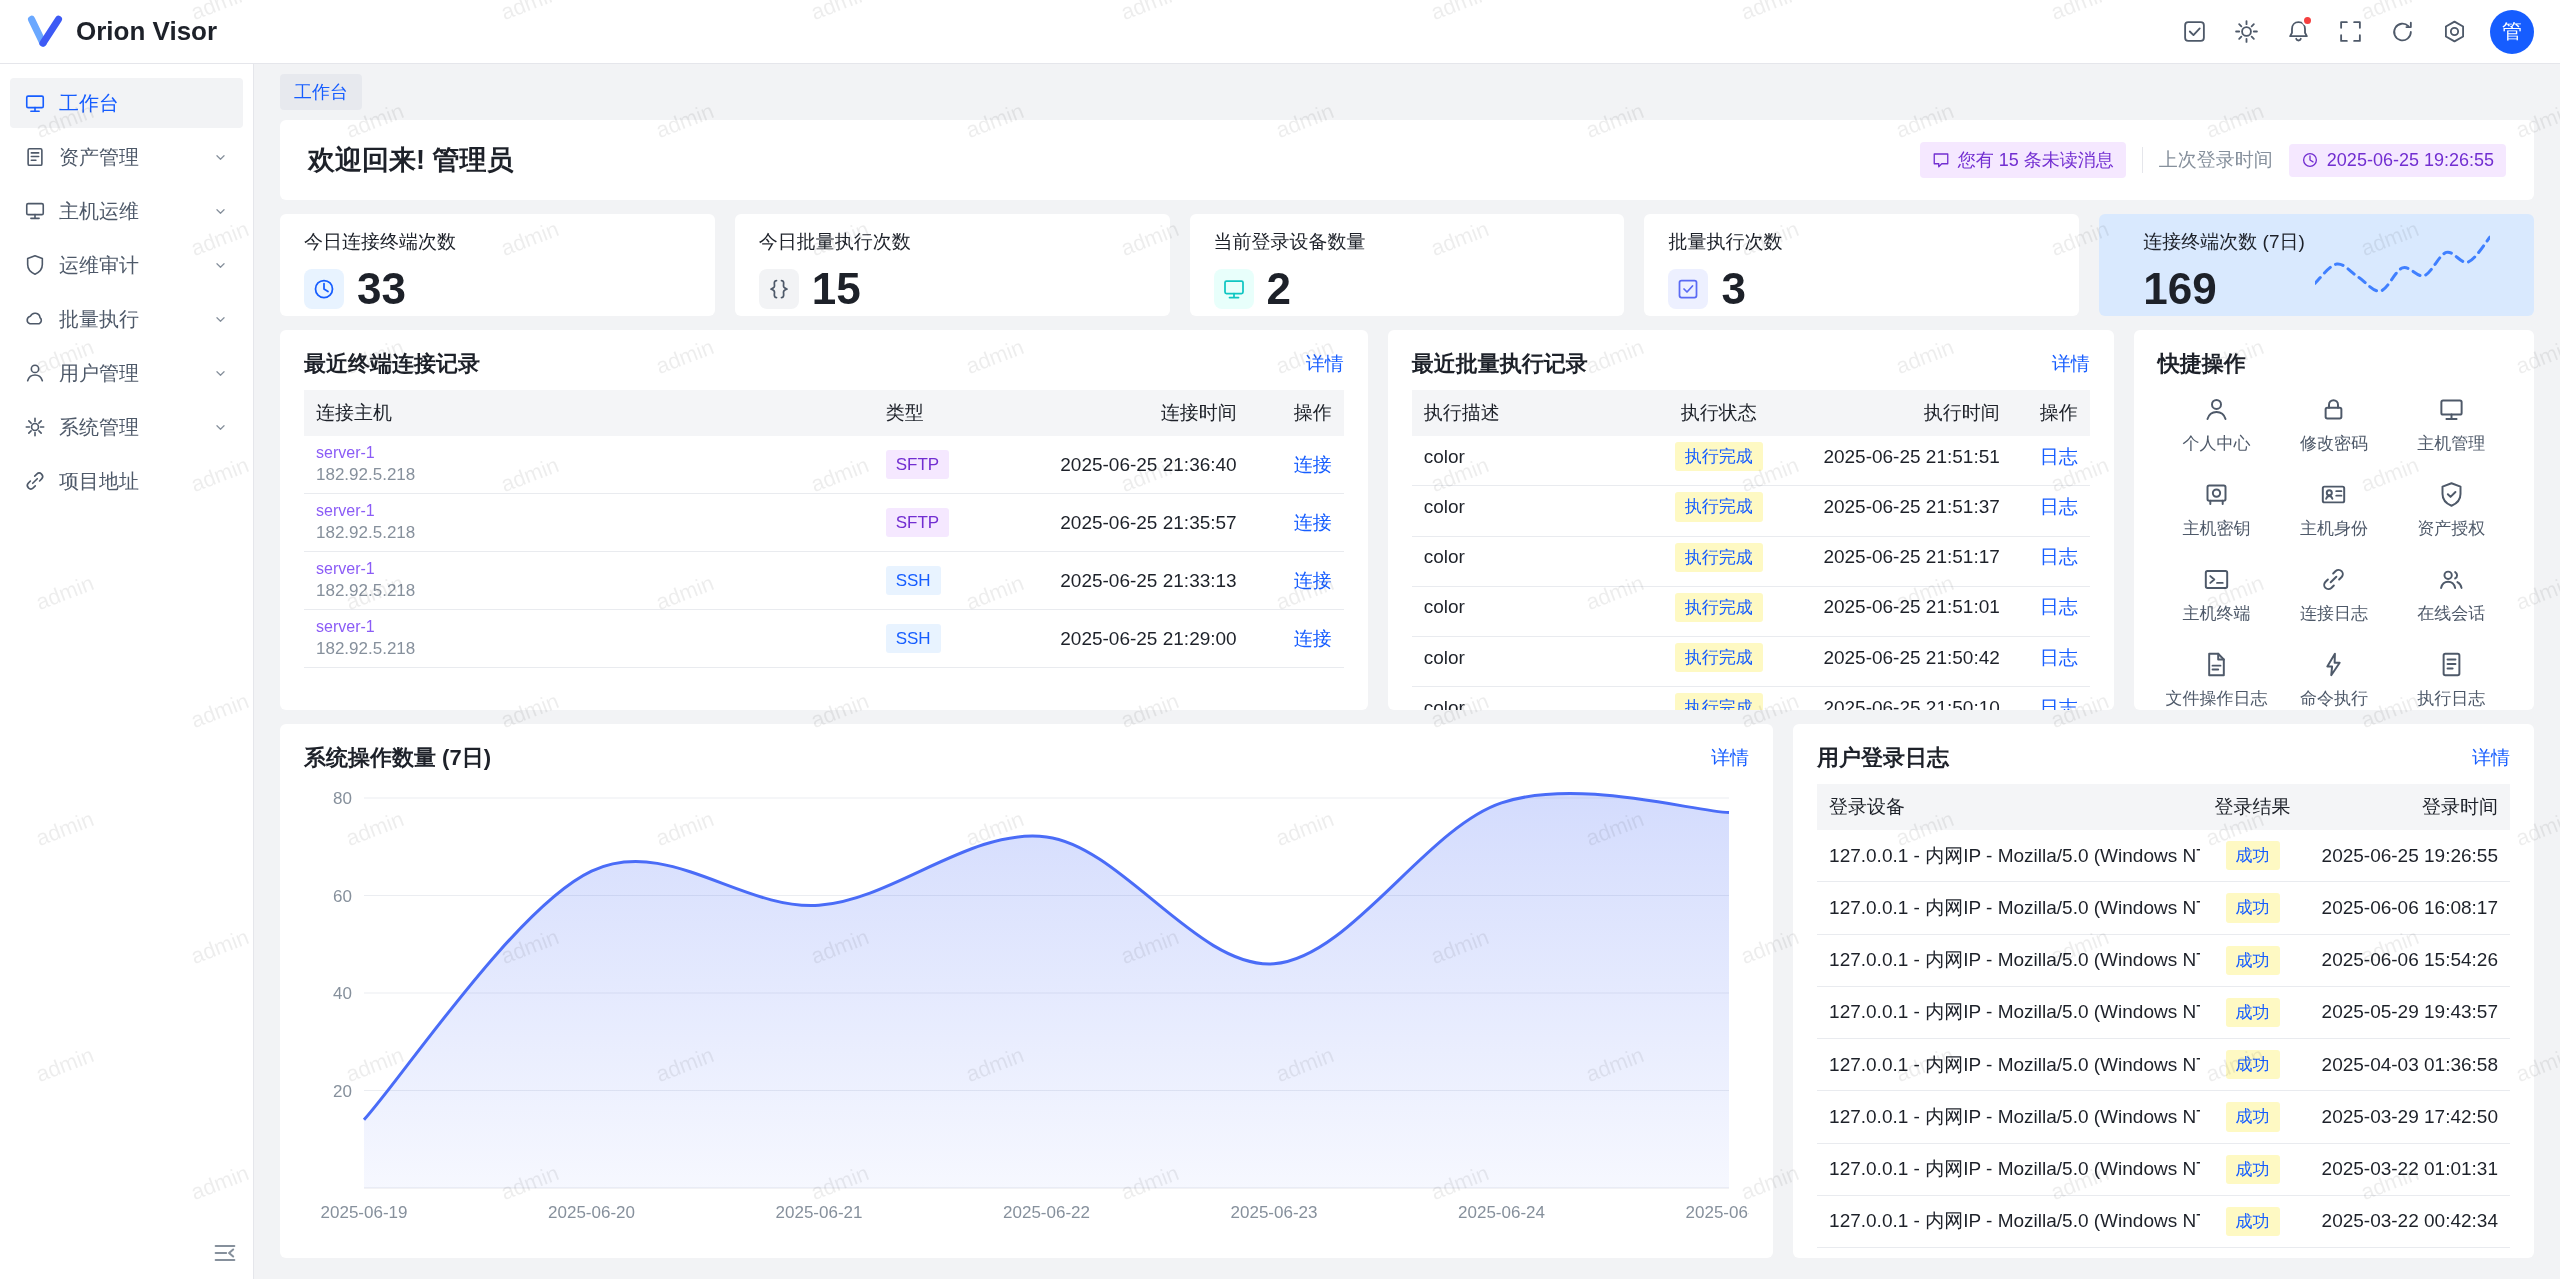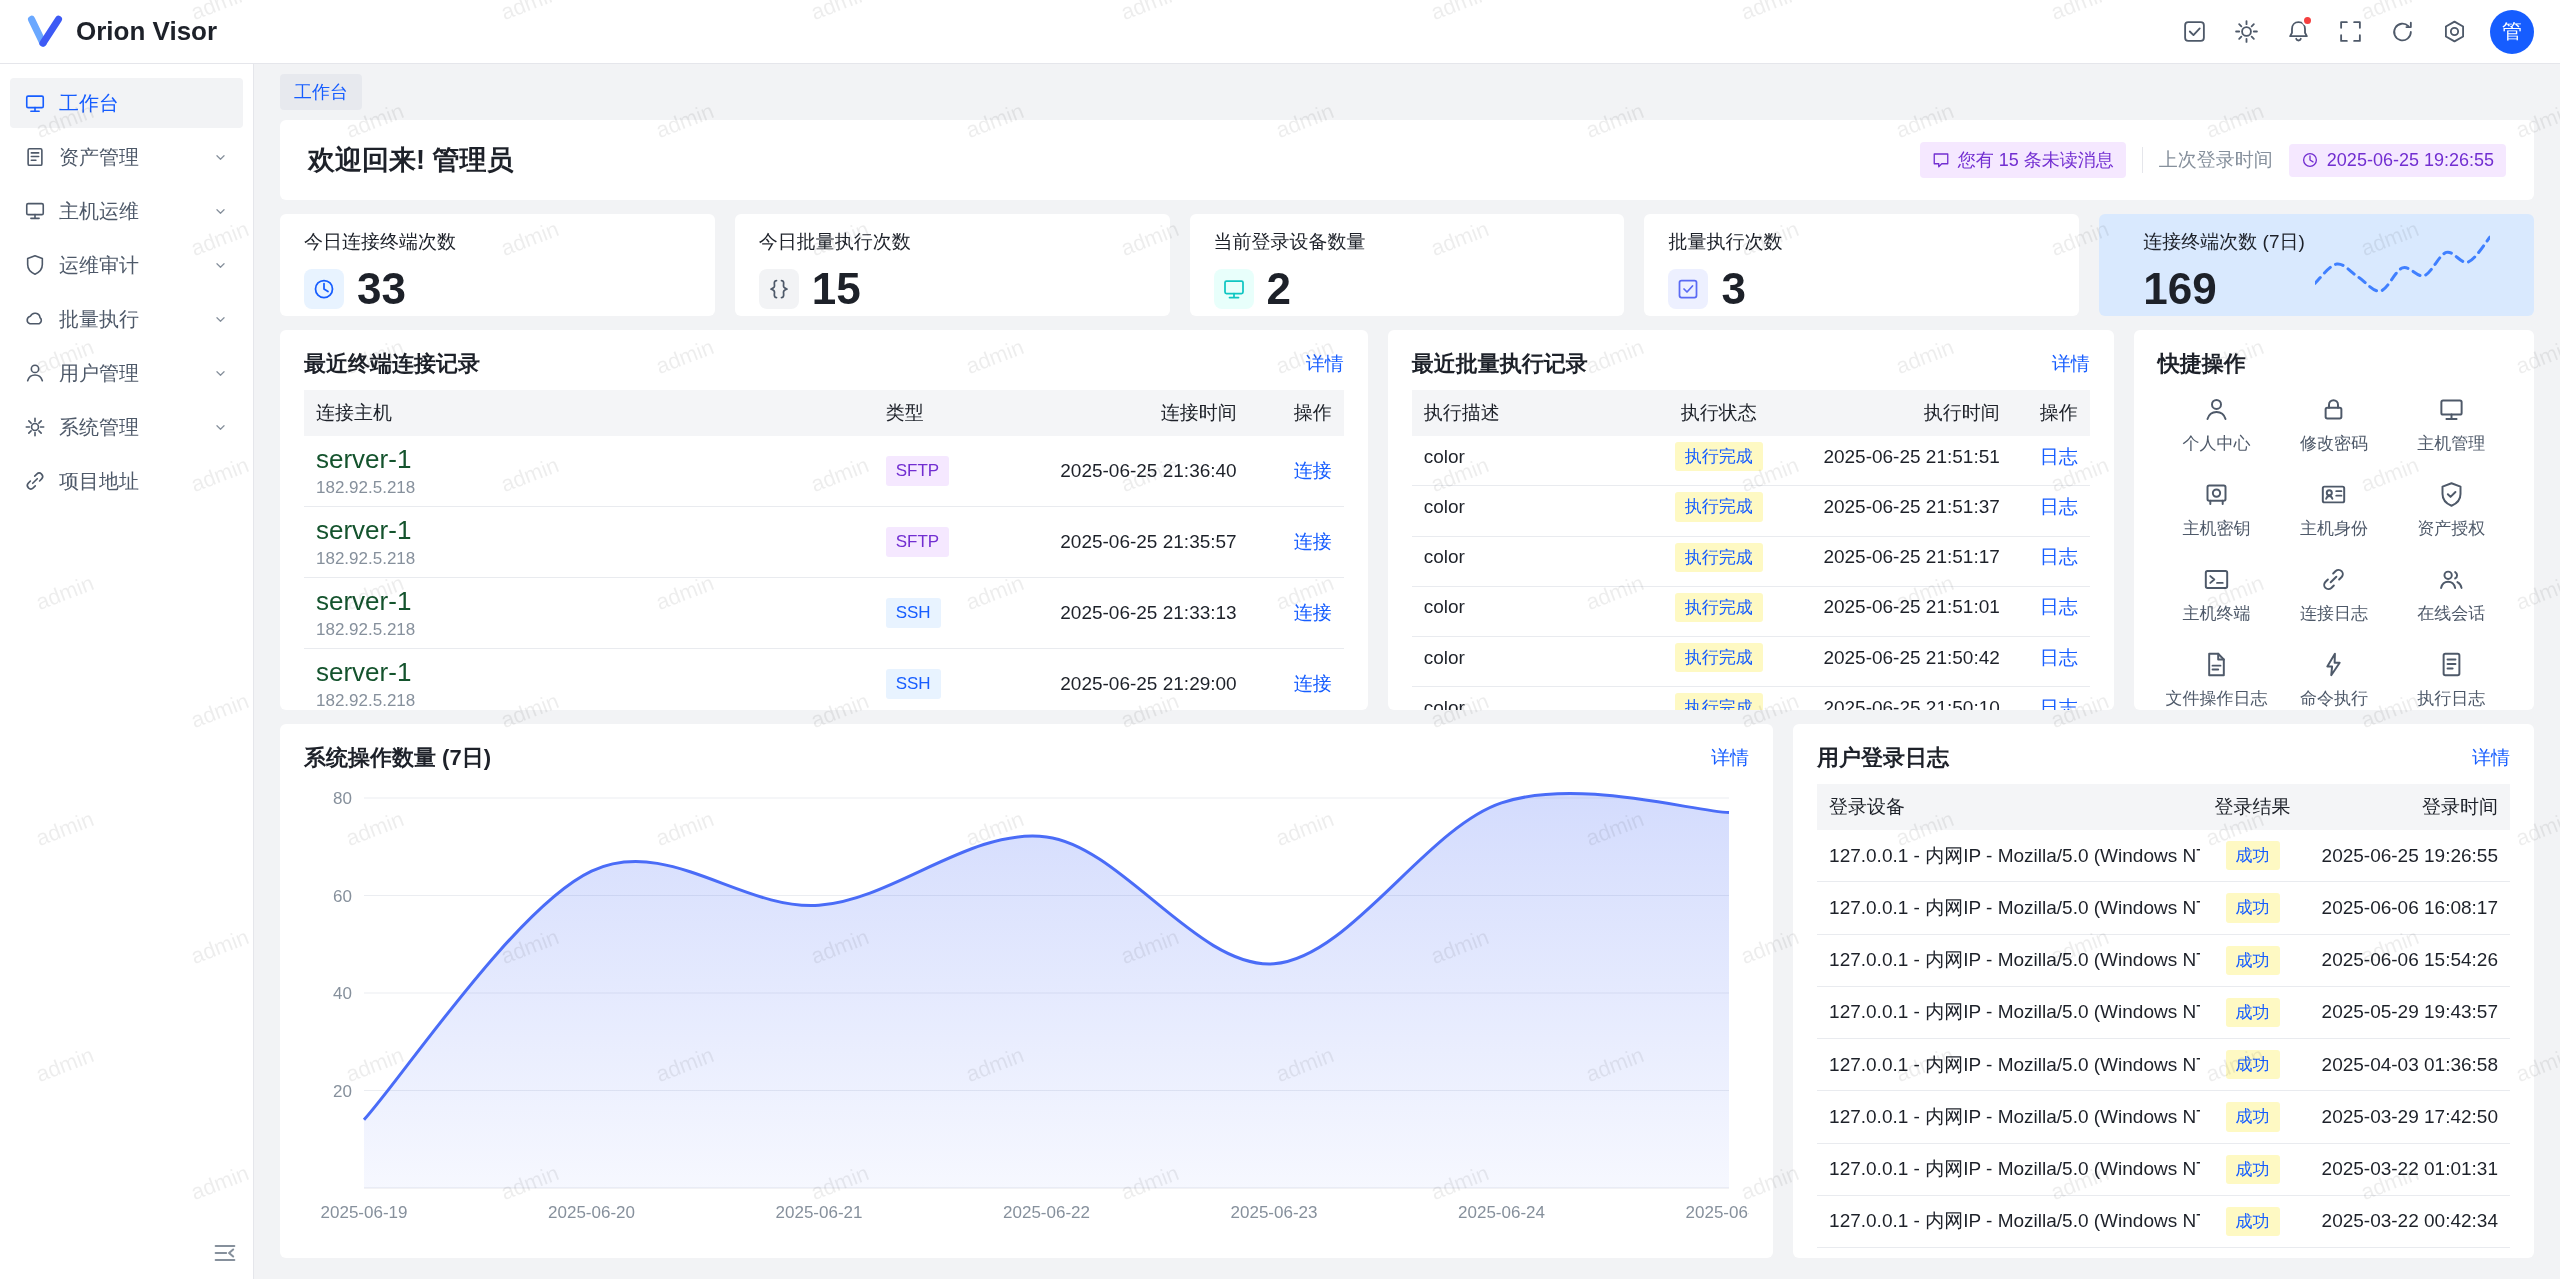--- a/index.html
+++ b/index.html
@@ -85,21 +85,21 @@
   .tbl{width:100%;border-collapse:collapse;table-layout:fixed;}
   .tbl th{background:#F4F5F7;color:#1D2129;font-weight:500;font-size:19px;padding:10px 12px;text-align:left;white-space:nowrap;}
   .tbl td{font-size:19px;padding:8px 12px;border-bottom:1px solid #E9EBEF;vertical-align:middle;white-space:nowrap;}
   .tbl .ar{text-align:right;}
   .tbl .ac{text-align:center;}
   .c-type{width:130px;}  .c-time{width:245px;} .c-act{width:95px;}
   .e-status{width:150px;} .e-time{width:218px;} .e-act{width:78px;}
   .l-result{width:105px;} .l-time{width:205px;}
   .exec-tbl td{padding-top:6px;padding-bottom:14px;}
   .logs-tbl td{padding-top:11px;padding-bottom:11px;overflow:hidden;}
-  .host{font-size:26px;color:#14532d;}
+  .host{font-size:16px;color:#8b5cf6;}
   .ip{font-size:17px;color:#86909C;margin-top:3px;}
   .badge{display:inline-block;padding:4px 10px;border-radius:3px;font-size:17px;line-height:1.25;}
   .badge-blue{background:#fef9c3;color:#165DFF;}
   .badge.v-sftp{background:#F5E8FF;color:#722ED1;}
   .badge.v-ssh{background:#E8F3FF;color:#165DFF;}
   .device-cell{color:#1D2129;}
 
   
   .qa-grid{display:grid;grid-template-columns:repeat(3,1fr);row-gap:26px;padding-top:6px;}
   .qa-item{display:flex;flex-direction:column;align-items:center;gap:9px;cursor:pointer;}

